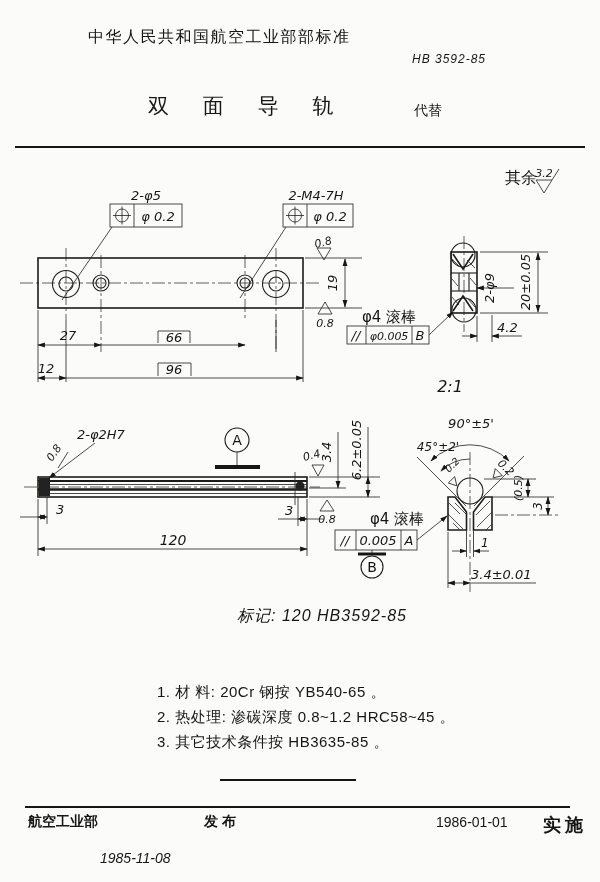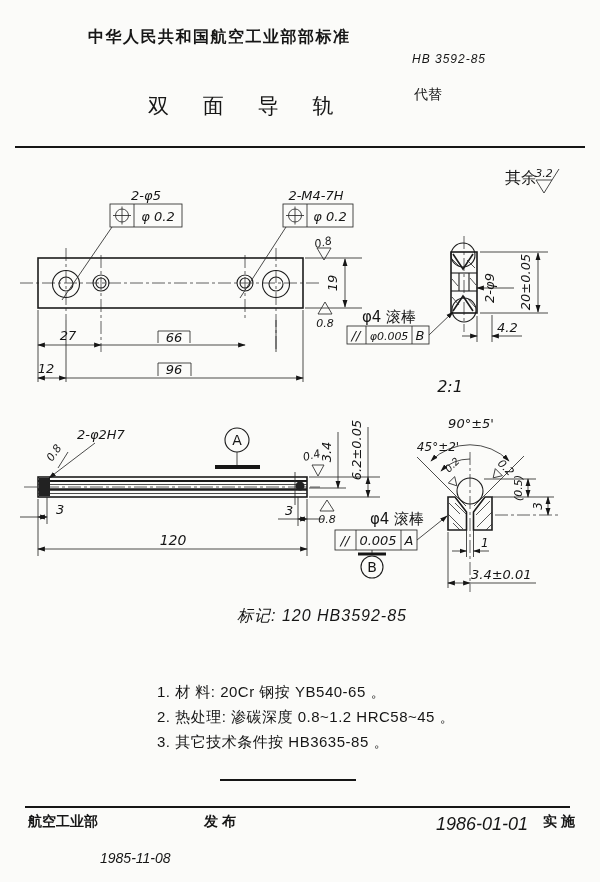--- a/index.html
+++ b/index.html
@@ -3,36 +3,36 @@
 <meta charset="utf-8">
 <style>
   html,body{margin:0;padding:0;}
   body{
     width:600px;height:882px;position:relative;
     background:#fbfbf9;
     font-family:"Liberation Sans","DejaVu Sans",sans-serif;
     color:#161616;overflow:hidden;
   }
   .abs{position:absolute;}
-  .h-org{left:88px;top:27px;font-size:16px;font-weight:bold;letter-spacing:1.5px;}
+  .h-org{left:88px;top:27px;font-size:16px;font-weight:normal;letter-spacing:1.5px;}
   .h-no{left:412px;top:52px;font-size:12px;font-style:italic;letter-spacing:1px;}
   .h-title{left:148px;top:92px;font-size:21px;letter-spacing:14px;text-align:center;}
-  .h-rep{left:414px;top:86px;font-size:14px;}
+  .h-rep{left:414px;top:102px;font-size:14px;}
   .rule{background:#161616;height:2px;}
   .h-line{left:15px;top:146px;width:570px;}
   .mid-line{left:220px;top:779px;width:136px;}
   .f-line{left:25px;top:806px;width:545px;}
   .marking{left:237px;top:606px;font-size:16px;font-style:italic;letter-spacing:1px;}
   .note{left:157px;font-size:15px;letter-spacing:0.5px;margin-top:19px;}
   .n1{top:664px;} .n2{top:689px;} .n3{top:714px;}
   .f-org{left:28px;top:813px;font-size:14px;font-weight:bold;}
   .f-d1{left:100px;top:814px;font-size:14px;font-style:italic;margin-top:36px;}
   .f-fb{left:204px;top:813px;font-size:14px;font-weight:bold;letter-spacing:4px;}
-  .f-d2{left:436px;top:814px;font-size:18px;font-style:italic;}
-  .f-ss{left:543px;top:813px;font-size:14px;font-weight:bold;letter-spacing:4px;}
+  .f-d2{left:436px;top:814px;font-size:14px;}
+  .f-ss{left:543px;top:813px;font-size:18px;font-weight:bold;letter-spacing:4px;}
   svg{position:absolute;left:0;top:150px;}
   svg text{fill:#161616;font-family:"DejaVu Sans","Liberation Sans",sans-serif;}
   .dim{font-size:13px;font-style:italic;}
   .dimS{font-size:11px;font-style:italic;}
   .cn{font-size:14px;}
   .thick{stroke:#1c1c1c;stroke-width:1.6;fill:none;}
   .med{stroke:#1c1c1c;stroke-width:1.1;fill:none;}
   .thin{stroke:#2a2a2a;stroke-width:0.85;fill:none;}
   .cl{stroke:#3a3a3a;stroke-width:0.8;fill:none;stroke-dasharray:13 3 3 3;}
   .hatch{stroke:#2a2a2a;stroke-width:0.8;}

